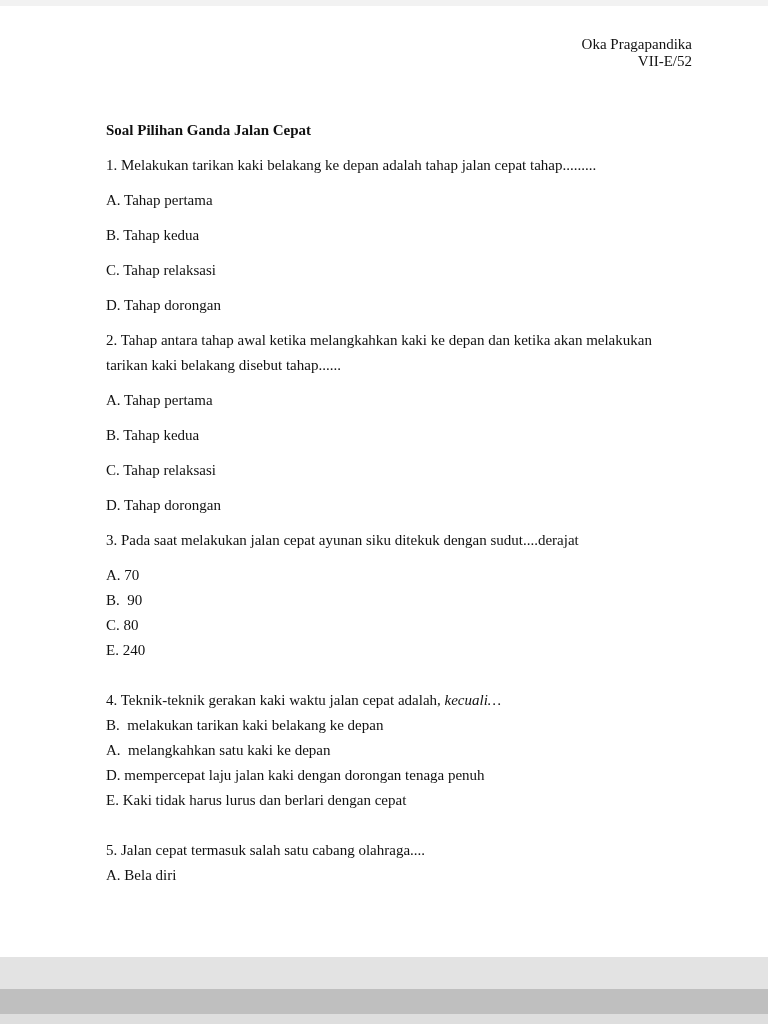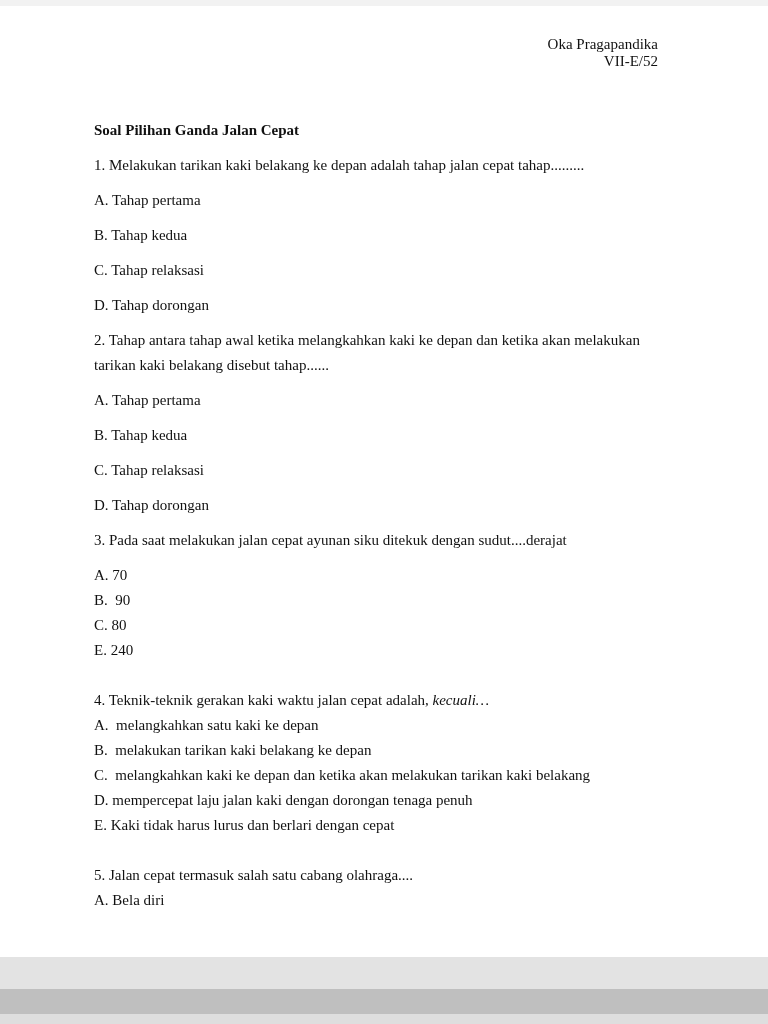--- a/index.html
+++ b/index.html
@@ -36,34 +36,34 @@
   }
   .bottom-edge-3 {
     position: absolute;
     top: 1014px; left: 0;
     width: 768px; height: 10px;
     background: #dedede;
   }
   .header {
     position: absolute;
     top: 36px;
-    right: 110px;
+    right: 76px;
     text-align: right;
     font-size: 15px;
     line-height: 17px;
   }
   .content {
     position: absolute;
     left: 94px;
     top: 118px;
     width: 582px;
     font-size: 15px;
   }
   .content p {
-    margin: 0 0 10px 0;
+    margin: 0 0 10px 12px;
     line-height: 25px;
     white-space: pre-wrap;
   }
   .content p.title {
     font-weight: bold;
     margin-bottom: 10px;
   }
   .content p.tight {
     margin-bottom: 0;
   }
@@ -103,23 +103,22 @@
     <p class="opt">C. Tahap relaksasi</p>
     <p class="opt">D. Tahap dorongan</p>
 
     <p class="q">3. Pada saat melakukan jalan cepat ayunan siku ditekuk dengan sudut....derajat</p>
     <p class="opt tight">A. 70</p>
     <p class="opt tight">B.  90</p>
     <p class="opt tight">C. 80</p>
     <p class="opt tight">E. 240</p>
 
     <p class="q tight gap"><span>4. Teknik-teknik gerakan kaki waktu jalan cepat adalah, </span><i>kecuali…</i></p>
+    <p class="opt tight">B.  melakukan tarikan kaki belakang ke depan</p>
     <p class="opt tight">A.  melangkahkan satu kaki ke depan</p>
-    <p class="opt tight">B.  melakukan tarikan kaki belakang ke depan</p>
-    <p class="opt tight">C.  melangkahkan kaki ke depan dan ketika akan melakukan tarikan kaki belakang</p>
     <p class="opt tight">D. mempercepat laju jalan kaki dengan dorongan tenaga penuh</p>
     <p class="opt tight">E. Kaki tidak harus lurus dan berlari dengan cepat</p>
 
     <p class="q tight gap">5. Jalan cepat termasuk salah satu cabang olahraga....</p>
     <p class="opt tight">A. Bela diri</p>
 
   </div>
 
   <div class="bottom-edge-1"></div>
   <div class="bottom-edge-2"></div>

